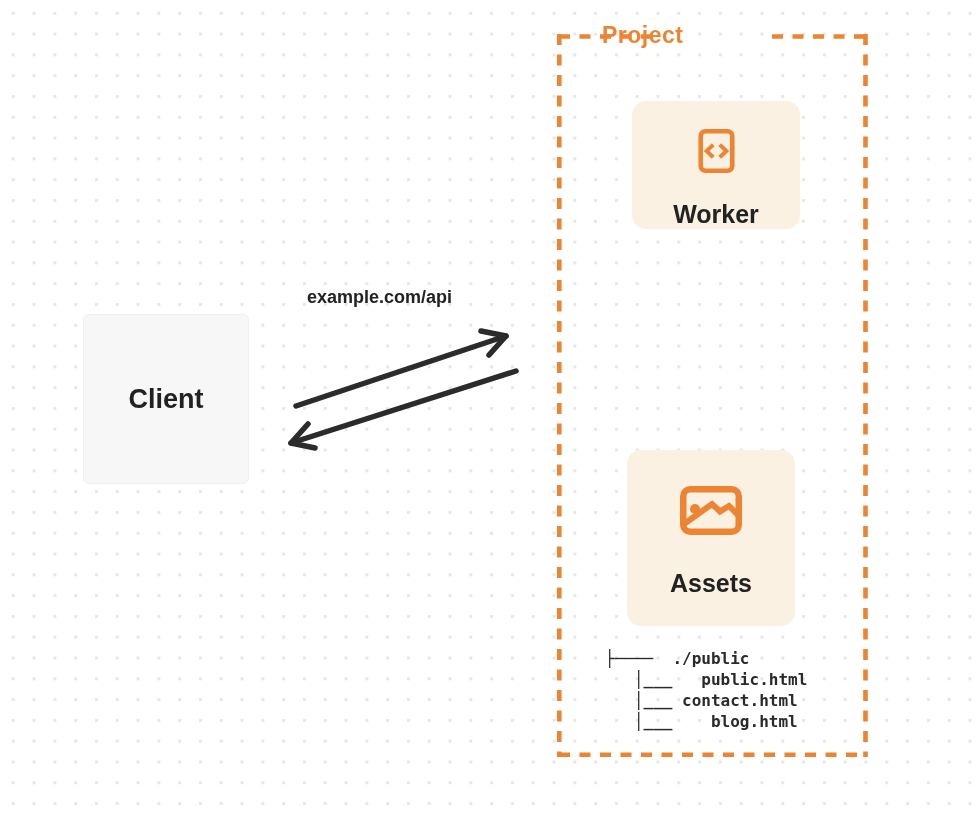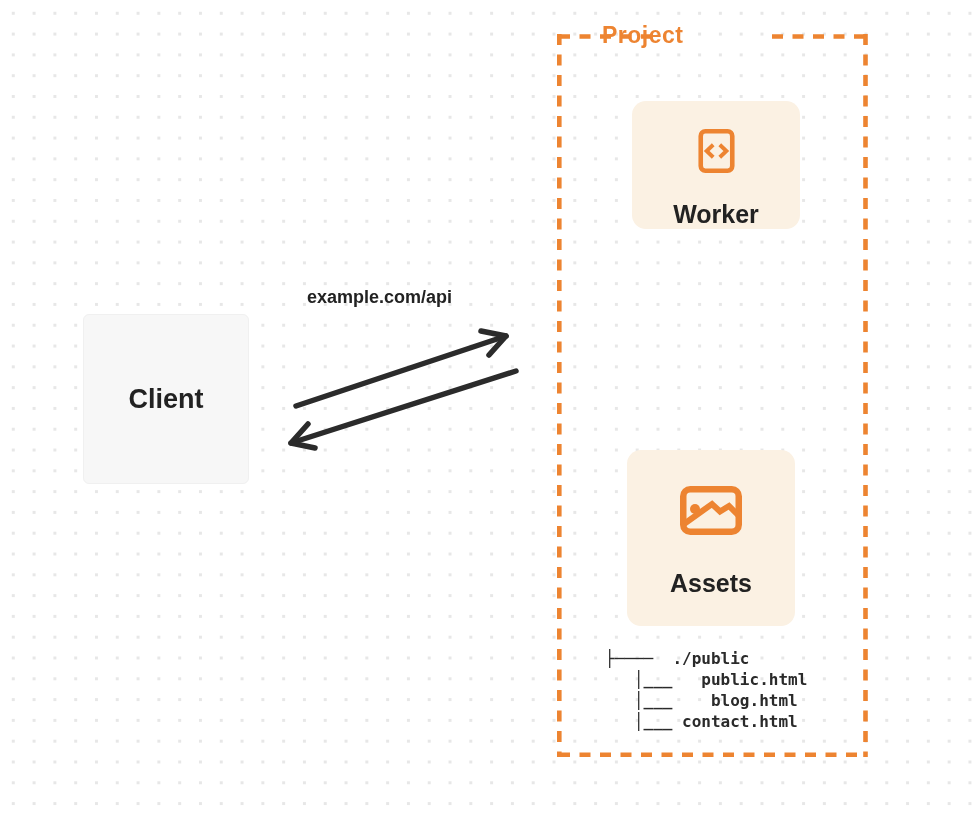--- a/index.html
+++ b/index.html
@@ -149,22 +149,22 @@
       <rect class="accent-stroke" x="3.25" y="3.25" width="55.5" height="42.5" rx="7" stroke-width="6.5"></rect>
       <circle class="accent-fill" cx="15" cy="23" r="5"></circle>
       <path class="accent-stroke" d="M4 38 L32 18 L40 25.5 L49 20 L59 30" stroke-width="6" stroke-linejoin="miter"></path>
     </svg>
     <div class="card-label">Assets</div>
   </div>
 
   <div class="file-tree">
     <div class="tree-line">├────  ./public</div>
     <div class="tree-line">   │___   public.html</div>
+    <div class="tree-line">   │___ contact.html</div>
     <div class="tree-line">   │___    blog.html</div>
-    <div class="tree-line">   │___ contact.html</div>
   </div>
 
   <div class="client-box">
     <span class="client-label">Client</span>
   </div>
 
   <div class="url-label">example.com/api</div>
 
 </div>
 

